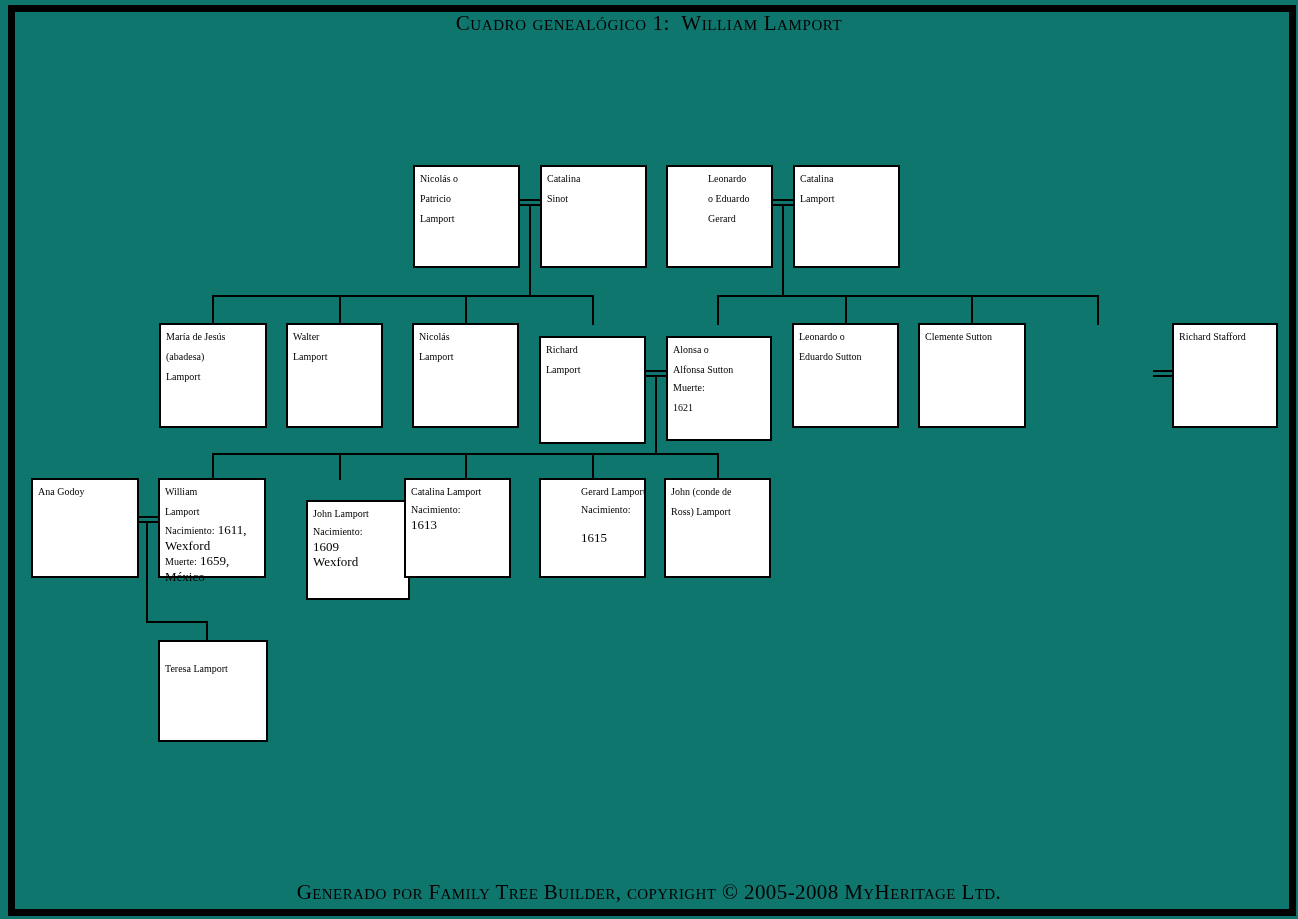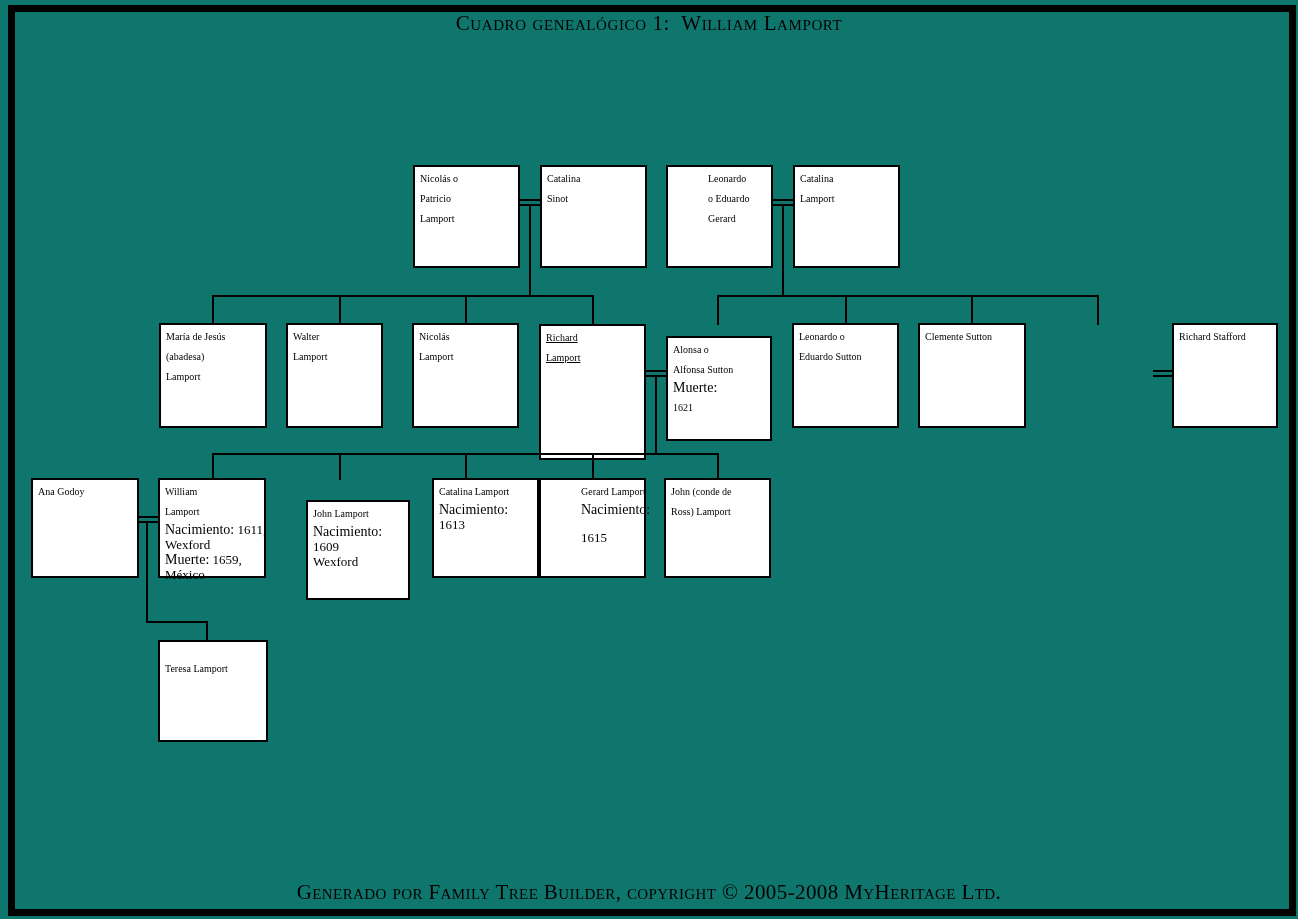--- a/index.html
+++ b/index.html
@@ -10,49 +10,49 @@
   .title{position:absolute;top:11px;left:0;width:100%;text-align:center;
          font-variant:small-caps;font-size:21px;letter-spacing:.6px;white-space:pre;}
   .footer{position:absolute;top:880px;left:0;width:100%;text-align:center;
           font-variant:small-caps;font-size:21px;letter-spacing:.4px;white-space:pre;}
 
   
   .pbox{position:absolute;border:2px solid #000;background:#fff;
         box-sizing:border-box;padding:2px 4px 0 5px;}
   .nl{font-size:10px;line-height:20px;white-space:nowrap;}
   .dl{font-size:13px;line-height:15px;white-space:nowrap;}
-  .lbl{font-size:14px;}
+  .lbl{font-size:10px;}
   .sm{font-size:10px;line-height:15px;}
   .val{font-size:13px;}
 
   
   .ln{position:absolute;background:#000;}
   .mline{position:absolute;height:7px;box-sizing:border-box;
          border-top:2px solid #000;border-bottom:2px solid #000;}
 
   
   #b-nicolas-sr   {left:413px;top:165px;width:107px;height:103px;}
   #b-catalina-sinot{left:540px;top:165px;width:107px;height:103px;}
   #b-leonardo-sr  {left:666px;top:165px;width:107px;height:103px;padding-left:40px;}
   #b-catalina-sr  {left:793px;top:165px;width:107px;height:103px;}
 
   #b-maria        {left:159px;top:323px;width:108px;height:105px;}
   #b-walter       {left:286px;top:323px;width:97px;height:105px;}
   #b-nicolas-jr   {left:412px;top:323px;width:107px;height:105px;}
-  #b-richard      {left:539px;top:324px;width:107px;height:136px;text-decoration:underline;}
+  #b-richard      {left:539px;top:336px;width:107px;height:108px;}
   #b-alonsa       {left:666px;top:336px;width:106px;height:105px;}
   #b-leonardo-jr  {left:792px;top:323px;width:107px;height:105px;}
   #b-clemente     {left:918px;top:323px;width:108px;height:105px;}
   #b-atanasia     {left:1045px;top:323px;width:108px;height:105px;}
   #b-stafford     {left:1172px;top:323px;width:106px;height:105px;}
 
   #b-ana          {left:31px; top:478px;width:108px;height:100px;}
   #b-william      {left:158px;top:478px;width:108px;height:100px;}
   #b-john         {left:286px;top:500px;width:104px;height:100px;margin-left:20px;}
-  #b-catalina-jr  {left:432px;top:478px;width:107px;height:100px;}
+  #b-catalina-jr  {left:404px;top:478px;width:107px;height:100px;}
   #b-gerard       {left:539px;top:478px;width:107px;height:100px;padding-left:40px;}
   #b-john-conde   {left:664px;top:478px;width:107px;height:100px;}
 
   #b-teresa       {left:158px;top:640px;width:110px;height:102px;}
 </style>
 </head>
 <body>
 
 <div class="stage">
   <div class="frame"></div>

